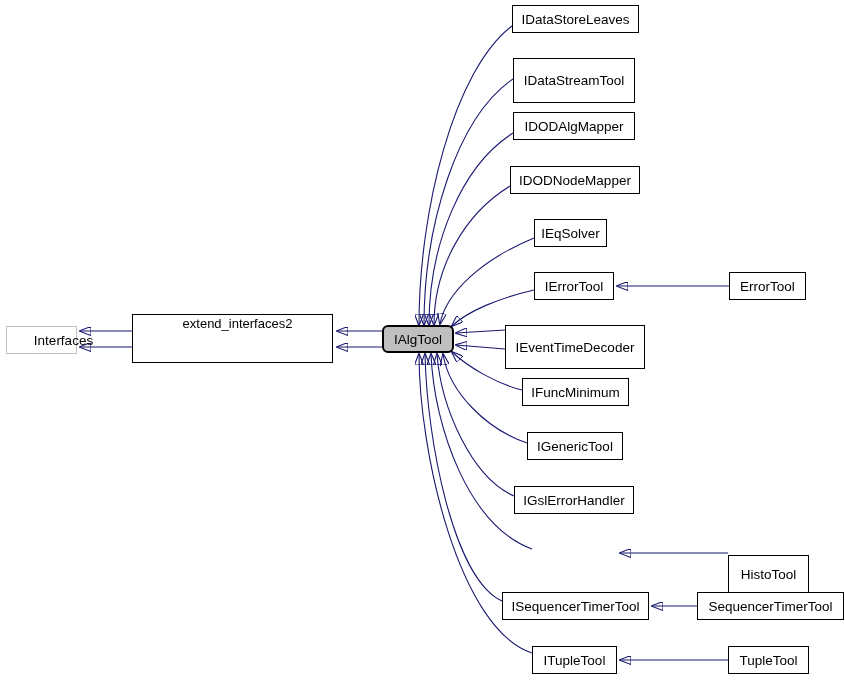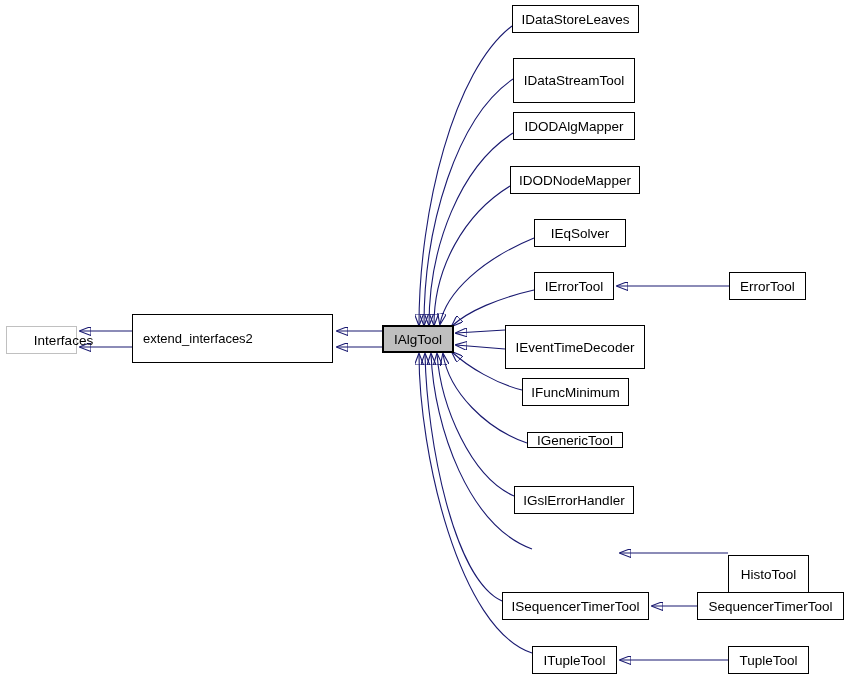--- a/index.html
+++ b/index.html
@@ -36,27 +36,28 @@
     justify-content: center;
     font-size: 13.5px;
     white-space: nowrap;
     cursor: pointer;
     text-align: center;
   }
   .node.current {
     background: #bfbfbf;
     border-width: 2px;
     cursor: default;
+    border-radius: 6px;
   }
   .node.external {
     border-color: #c0c0c0;
     padding-left: 44px;
   }
   .node.multiline {
-    flex-direction: column;
+    flex-direction: row;
     align-items: flex-start;
     justify-content: center;
     padding-left: 10px;
     font-size: 13px;
     line-height: 1.35;
   }
 </style>
 </head>
 <body>
 
@@ -101,25 +102,25 @@
   <div class="node multiline" style="left:132px; top:314px; width:201px; height:49px">
     <span>extend_interfaces2</span>
   </div>
 
   <div class="node current" style="left:382px; top:325px; width:72px; height:28px">IAlgTool</div>
 
   <div class="node" style="left:512px; top:5px; width:127px; height:28px">IDataStoreLeaves</div>
   <div class="node" style="left:513px; top:58px; width:122px; height:45px">IDataStreamTool</div>
   <div class="node" style="left:513px; top:112px; width:122px; height:28px">IDODAlgMapper</div>
   <div class="node" style="left:510px; top:166px; width:130px; height:28px">IDODNodeMapper</div>
-  <div class="node" style="left:534px; top:219px; width:92px; height:28px">IEqSolver</div>
+  <div class="node" style="left:534px; top:219px; width:73px; height:28px">IEqSolver</div>
   <div class="node" style="left:534px; top:272px; width:80px; height:28px">IErrorTool</div>
   <div class="node" style="left:505px; top:325px; width:140px; height:44px">IEventTimeDecoder</div>
   <div class="node" style="left:522px; top:378px; width:107px; height:28px">IFuncMinimum</div>
-  <div class="node" style="left:527px; top:432px; width:96px; height:16px">IGenericTool</div>
+  <div class="node" style="left:527px; top:432px; width:96px; height:28px">IGenericTool</div>
   <div class="node" style="left:514px; top:486px; width:120px; height:28px">IGslErrorHandler</div>
   <div class="node" style="left:502px; top:592px; width:147px; height:28px">ISequencerTimerTool</div>
   <div class="node" style="left:532px; top:646px; width:85px; height:28px">ITupleTool</div>
 
   <div class="node" style="left:729px; top:272px; width:77px; height:28px">ErrorTool</div>
   <div class="node" style="left:728px; top:555px; width:81px; height:39px">HistoTool</div>
   <div class="node" style="left:697px; top:592px; width:147px; height:28px">SequencerTimerTool</div>
   <div class="node" style="left:728px; top:646px; width:81px; height:28px">TupleTool</div>
 
 </div>

